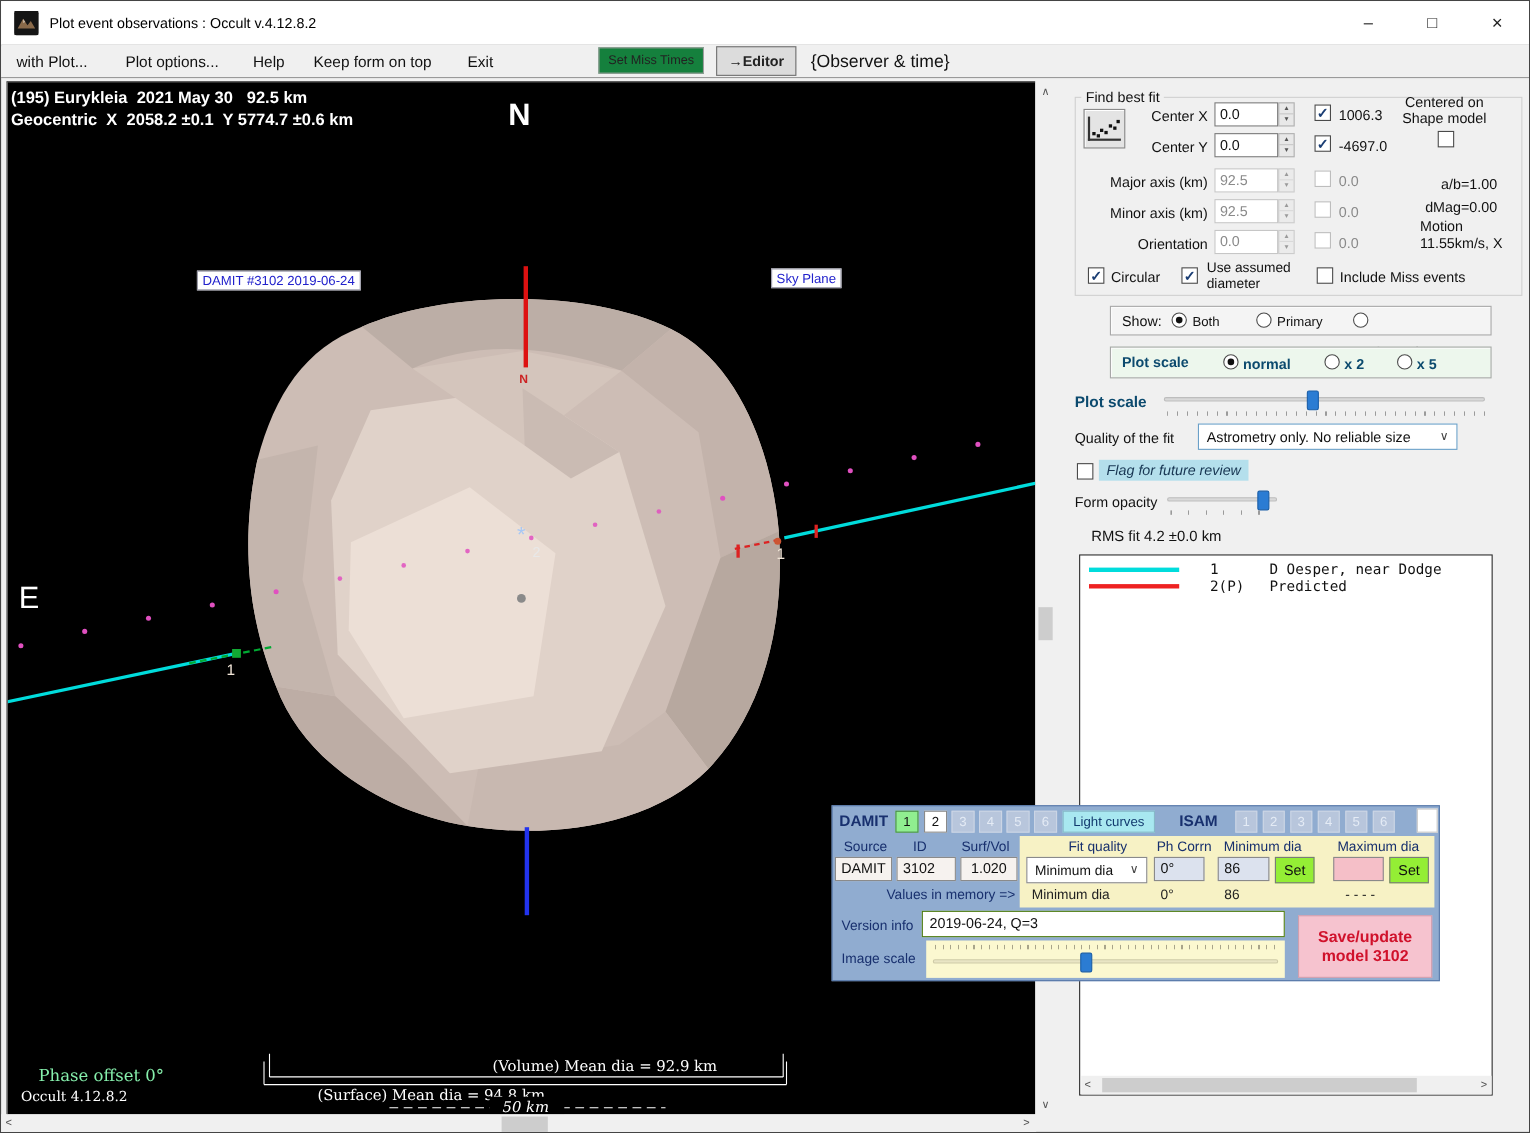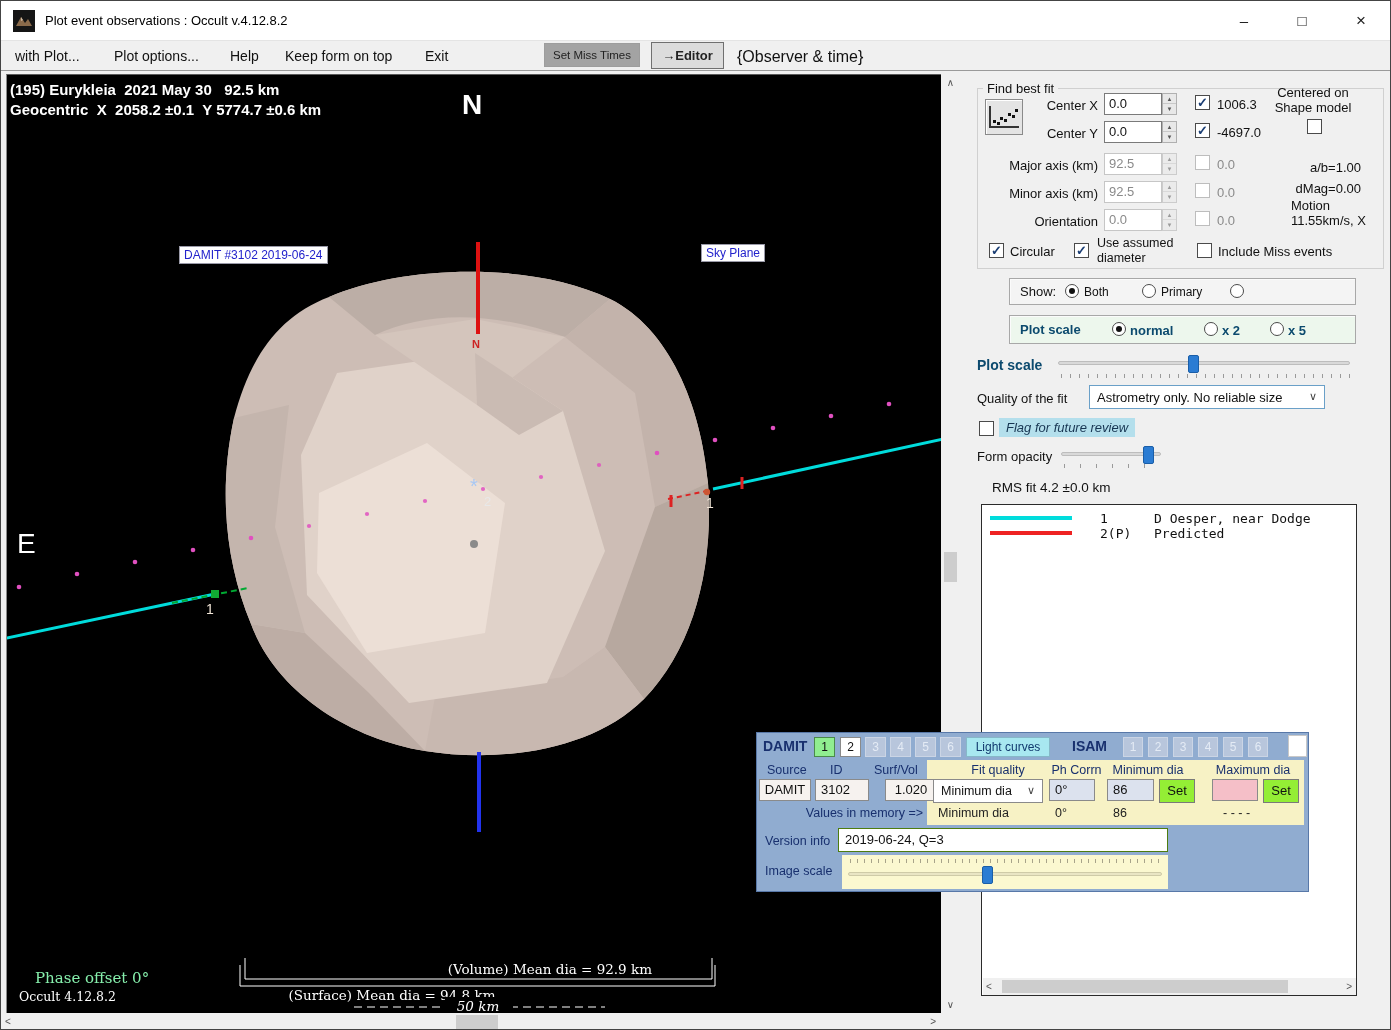--- a/index.html
+++ b/index.html
@@ -10,21 +10,21 @@
   .abs{position:absolute;}
   
   .titlebar{position:absolute;left:0;top:0;width:100%;height:40px;background:#fff;border-bottom:1px solid #e4e4e4;}
   .title-text{position:absolute;left:44px;top:12px;font-size:13px;color:#000;}
   .appicon{position:absolute;left:12px;top:9px;width:22px;height:22px;background:#1c1c1c;border-radius:2px;}
   .appicon svg{display:block;}
   .wbtn{position:absolute;top:0;width:52px;height:40px;text-align:center;line-height:40px;font-size:15px;color:#222;}
   
   .menubar{position:absolute;left:0;top:41px;width:100%;height:29px;background:#f0f0f0;border-bottom:1px solid #9a9a9a;}
   .mitem{position:absolute;top:6px;font-size:14px;color:#111;}
-  .mbtn{position:absolute;background:#a3a3a3;border:1px solid #9d9d9d;font-size:11.5px;text-align:center;color:#222;}
+  .mbtn{position:absolute;background:#15803d;border:1px solid #9d9d9d;font-size:11.5px;text-align:center;color:#222;}
   
   .plot{position:absolute;left:5px;top:73px;width:935px;height:939px;background:#000;overflow:hidden;
     border-top:1px solid #5a5a5a;border-left:1px solid #8a8a8a;}
   .ptitle{position:absolute;color:#fff;font-weight:bold;font-size:15px;white-space:pre;}
   .plbl-box{position:absolute;background:#fff;border:1px solid #9a9aa8;color:#2222cc;font-size:12px;padding:1px 4px;white-space:nowrap;}
   .serif{font-family:"DejaVu Serif",serif;}
   
   .sb{position:absolute;background:#f0f0f0;}
   .sb .arrow{position:absolute;color:#555;font-size:10px;text-align:center;}
   .sb .thumb{position:absolute;background:#cdcdcd;}
@@ -361,21 +361,21 @@
     <span class="lbl dnavy" style="left:10px;top:30px;font-size:12.5px;">Source</span>
     <span class="lbl dnavy" style="left:73px;top:30px;font-size:12.5px;">ID</span>
     <span class="lbl dnavy" style="left:117px;top:30px;font-size:12.5px;">Surf/Vol</span>
     <span class="lbl dnavy" style="left:186px;top:30px;width:110px;text-align:center;font-size:12.5px;">Fit quality</span>
     <span class="lbl dnavy" style="left:292px;top:30px;width:55px;text-align:center;font-size:12.5px;">Ph Corrn</span>
     <span class="lbl dnavy" style="left:350px;top:30px;width:82px;text-align:center;font-size:12.5px;">Minimum dia</span>
     <span class="lbl dnavy" style="left:452px;top:30px;width:88px;text-align:center;font-size:12.5px;">Maximum dia</span>
 
     <span class="dfield" style="left:2px;top:46px;width:52px;">DAMIT</span>
     <span class="dfield" style="left:58px;top:46px;width:54px;text-align:left;padding-left:5px;">3102</span>
-    <span class="dfield" style="left:128px;top:46px;width:52px;">1.020</span>
+    <span class="dfield" style="left:116px;top:46px;width:52px;">1.020</span>
     <div class="combo" style="left:176px;top:46px;width:110px;height:24px;border-color:#8a8a8a;">
       <span class="val" style="font-size:12.5px;">Minimum dia</span>
       <span class="chev">∨</span>
     </div>
     <span class="dfield bluefield" style="left:292px;top:46px;width:46px;">0°</span>
     <span class="dfield bluefield" style="left:350px;top:46px;width:47px;">86</span>
     <span class="setbtn" style="left:402px;top:46px;">Set</span>
     <span class="dfield" style="left:455px;top:46px;width:46px;background:#f5bfc8;"></span>
     <span class="setbtn" style="left:506px;top:46px;">Set</span>
 
@@ -388,15 +388,19 @@
     <span class="lbl dnavy" style="left:8px;top:101px;font-size:12.5px;">Version info</span>
     <span class="abs" style="left:81px;top:95px;width:330px;height:24px;background:#fff;border:1px solid #4d7c0f;font-size:13px;padding:3px 6px;">2019-06-24, Q=3</span>
 
     <span class="lbl dnavy" style="left:8px;top:131px;font-size:12.5px;">Image scale</span>
     <div class="abs" style="left:85px;top:122px;width:326px;height:34px;background:#fbf8d0;">
       <div class="ticks" style="left:8px;top:4px;width:310px;background:repeating-linear-gradient(90deg,#a8a48a 0,#a8a48a 1px,transparent 1px,transparent 7px);"></div>
       <div class="slider-track" style="left:6px;top:17px;width:314px;background:#e9e5c4;border-color:#cfcba8;"></div>
       <div class="slider-thumb" style="left:140px;top:11px;"></div>
     </div>
 
+    <div class="savebtn">
+      <div>Save/update</div>
+      <div>model 3102</div>
+    </div>
   </div>
 
 </div>
 
 </body></html>

